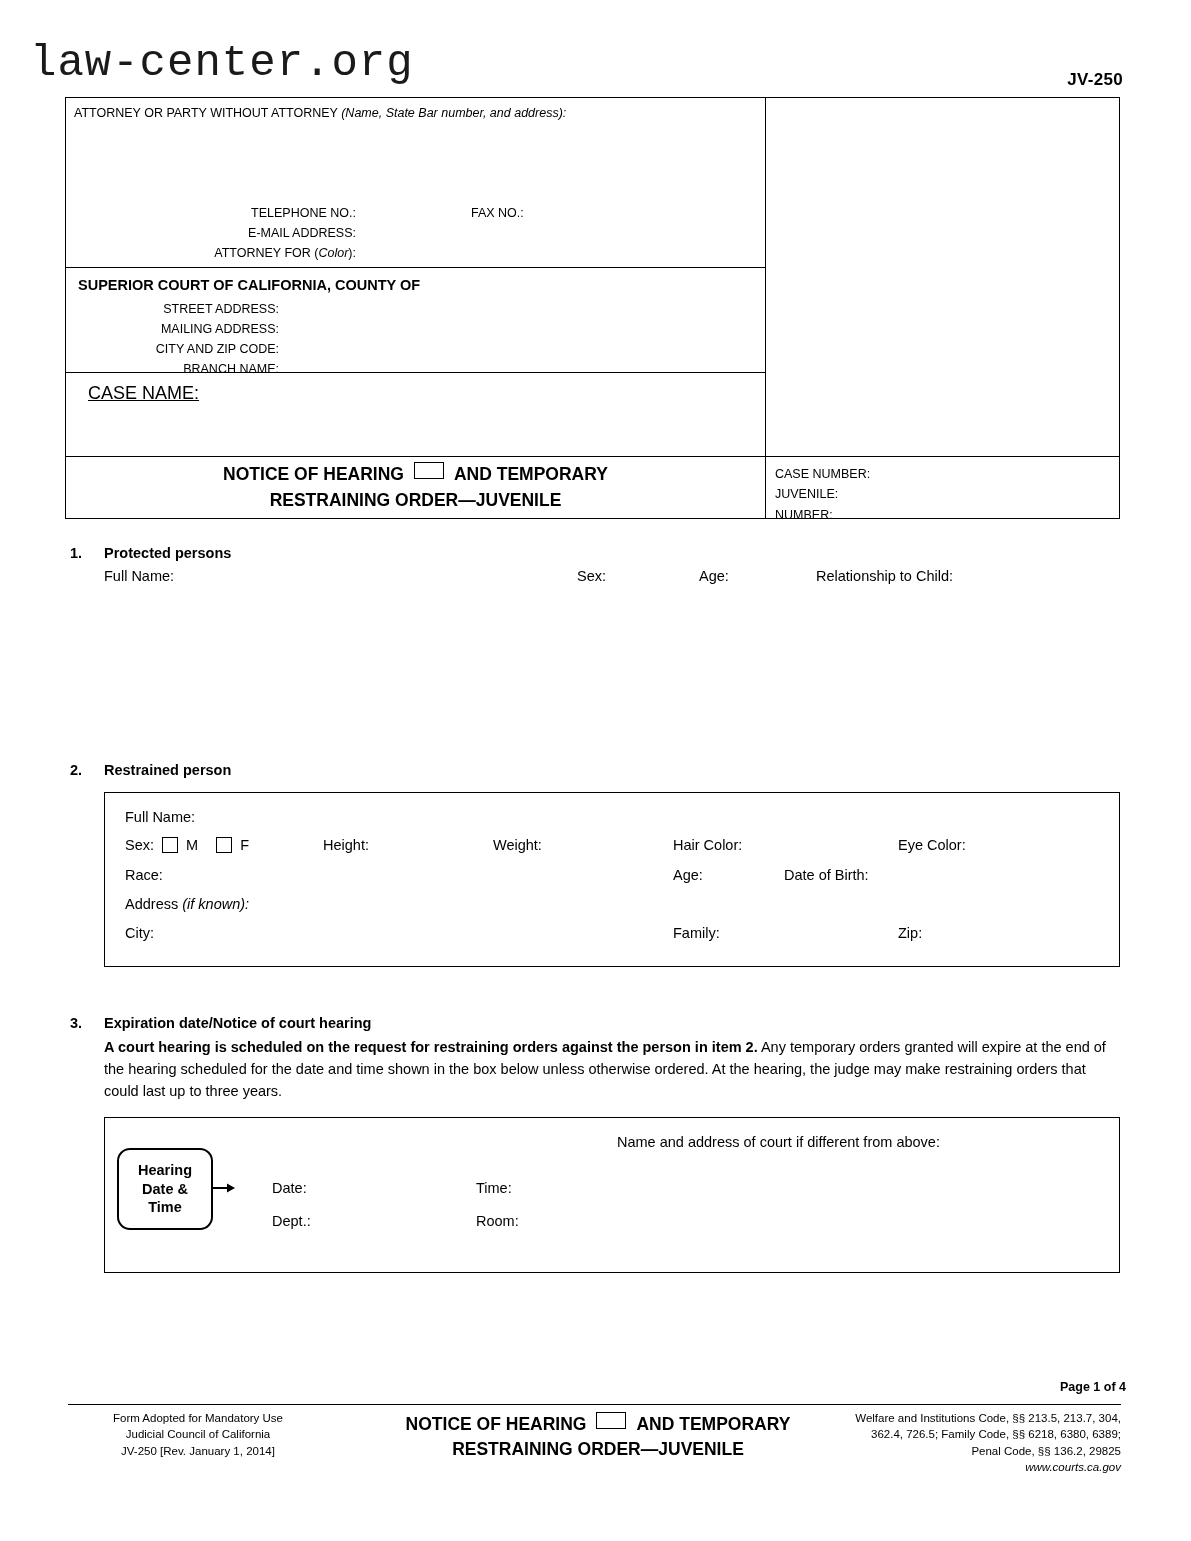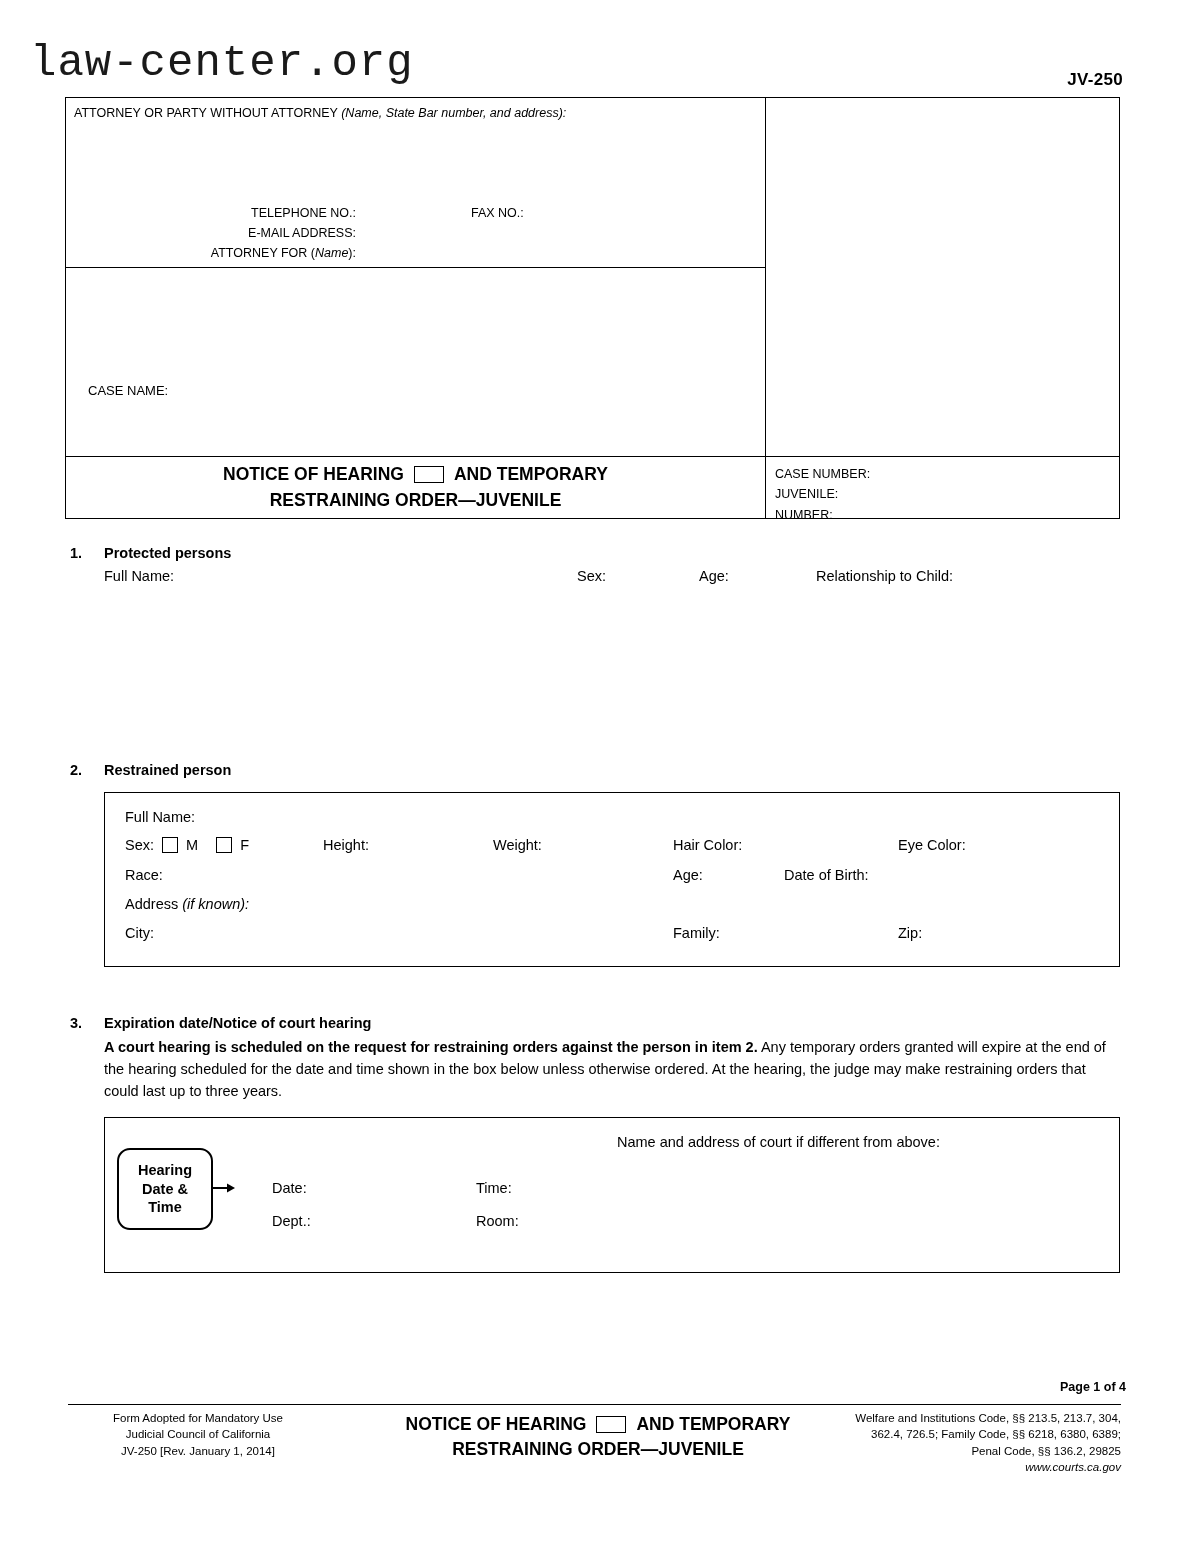--- a/index.html
+++ b/index.html
@@ -112,21 +112,22 @@
     text-align: right;
   }
 
   .casename-block {
     position: absolute;
     left: 0; top: 275px; width: 100%; height: 85px;
   }
   .casename-label {
     position: absolute;
     left: 22px; top: 10px;
-    font-size: 13px;
+    font-size: 18px;
+    text-decoration: underline;
   }
 
   
   .caseinfo-block {
     position: absolute;
     left: 0; bottom: 0;
     width: 100%;
     height: 100%;
   }
 
@@ -145,21 +146,20 @@
     border-right: 1.6px solid #000;
     display: flex;
     flex-direction: column;
     align-items: center;
     justify-content: center;
   }
   .title-line {
     font-size: 17.5px;
     font-weight: bold;
     display: flex;
-    align-items: center;
     white-space: nowrap;
     line-height: 1.45;
   }
   .cbox-wide {
     display: inline-block;
     width: 30px; height: 17px;
     border: 1.5px solid #000;
     margin: 0 10px;
     background: #fff;
     vertical-align: middle;
@@ -330,25 +330,42 @@
         </div>
         <div class="contact-rows">
           <div class="crow">
             <span class="lbl-wide">TELEPHONE NO.:</span>
             <span class="fax">FAX NO.:</span>
           </div>
           <div class="crow">
             <span class="lbl-wide">E-MAIL ADDRESS:</span>
           </div>
           <div class="crow">
-            <span class="lbl-wide"><span>ATTORNEY FOR (</span><i>Name</i><span>):</span></span>
+            <span class="lbl-wide"><span>ATTORNEY FOR (</span><i>Color</i><span>):</span></span>
           </div>
         </div>
       </div>
 
+      <div class="court-block">
+        <div class="court-title">SUPERIOR COURT OF CALIFORNIA, COUNTY OF</div>
+        <div class="court-rows">
+          <div class="crow">
+            <span class="lbl-right2">STREET ADDRESS:</span>
+          </div>
+          <div class="crow">
+            <span class="lbl-right2">MAILING ADDRESS:</span>
+          </div>
+          <div class="crow">
+            <span class="lbl-right2">CITY AND ZIP CODE:</span>
+          </div>
+          <div class="crow">
+            <span class="lbl-right2">BRANCH NAME:</span>
+          </div>
+        </div>
+      </div>
 
       <div class="casename-block">
         <div class="casename-label">CASE NAME:</div>
       </div>
     </div>
 
     <div class="caption-right">
       <div class="caseinfo-block"></div>
     </div>
   </div>

